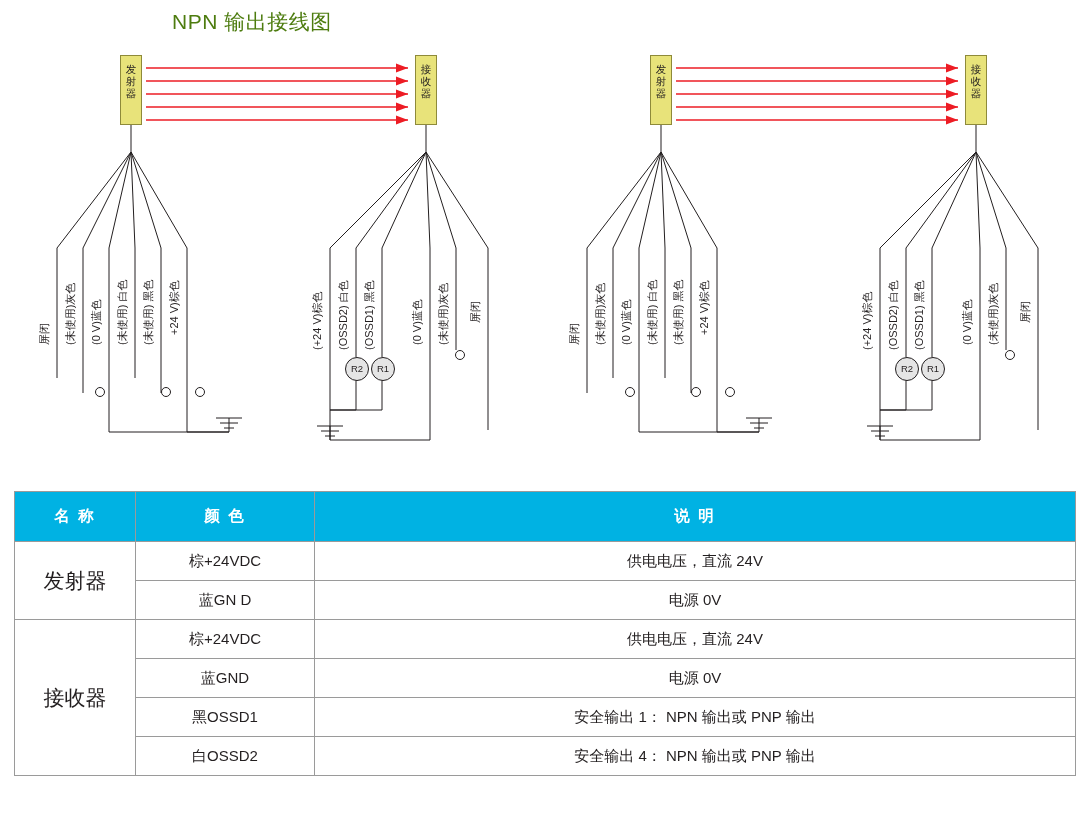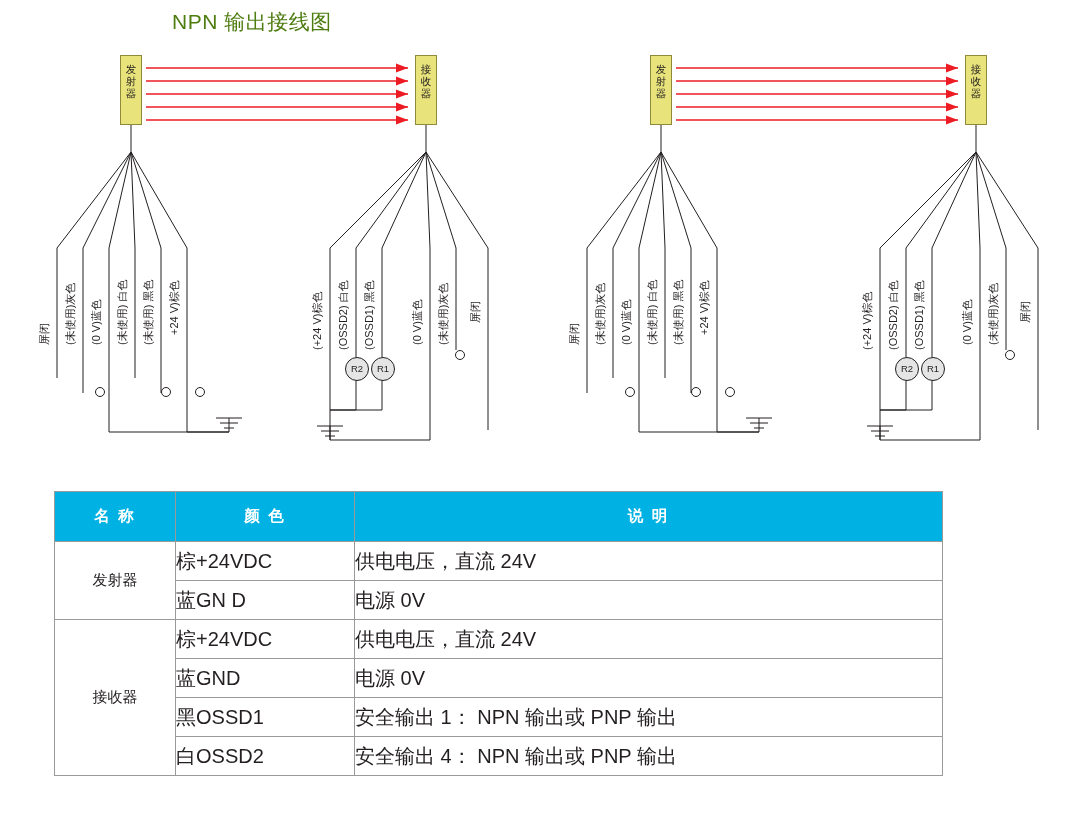--- a/index.html
+++ b/index.html
@@ -77,49 +77,49 @@
     text-align: center;
     line-height: 21px;
     color: #231f20;
   }
 
   
   table.legend {
     position: absolute;
     left: 14px;
     top: 491px;
-    width: 889px;
+    width: 1062px;
     border-collapse: collapse;
     font-size: 14.5px;
-    margin-left: 40px;
   }
   table.legend th, table.legend td {
     border: 1px solid #9a9a9a;
     padding: 0;
   }
   table.legend th {
     background: #00b2e3;
     color: #ffffff;
     height: 49px;
     font-weight: bold;
     font-size: 15.5px;
     letter-spacing: 2px;
   }
   .col-name { width: 120px; }
   .col-color { width: 178px; }
   .cell-name {
     text-align: center;
-    font-size: 15px;
+    font-size: 21px;
     border-radius: 19px;
   }
   td.val {
     height: 38px;
     padding-left: 10px;
-    font-size: 20px;
+    font-size: 15px;
     white-space: nowrap;
+    text-align: center;
   }
 </style>
 </head>
 <body>
 
 <div class="diagrams">
 
   <div class="diag-title title-npn">NPN 输出接线图</div>
 
   <svg class="wiring" viewBox="0 0 1089 480">

